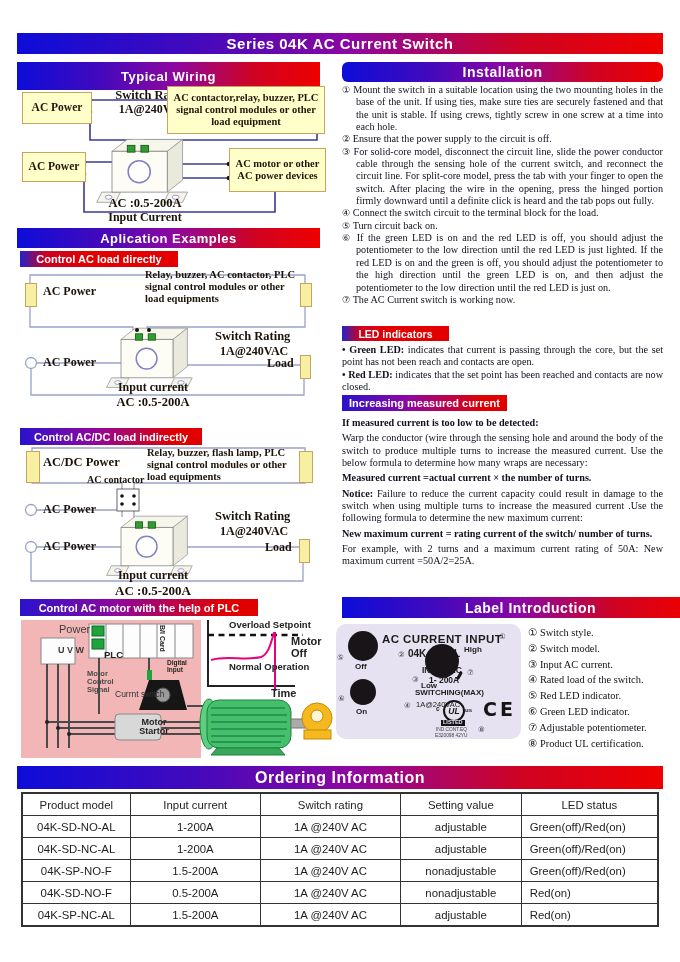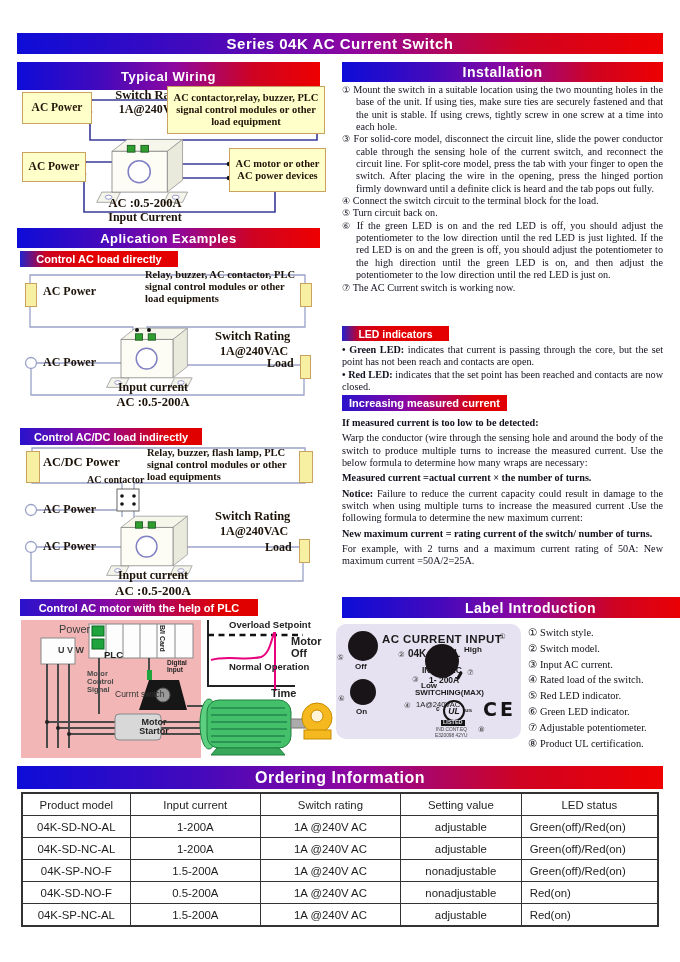--- a/index.html
+++ b/index.html
@@ -44,21 +44,21 @@
   .tick{position:absolute;width:2.5px;height:9px;background:#141414;border-radius:2px;transform:rotate(30deg);}
 </style>
 </head>
 <body>
 
 <div class="page">
 
   <div class="gbar" style="left:17px;top:33px;width:646px;height:21px;font-size:15px;">Series 04K AC Current Switch</div>
 
   <div class="gbar" style="left:17px;top:62px;width:303px;height:28px;font-size:13px;">Typical  Wiring</div>
-  <div class="gbar" style="left:342px;top:62px;width:321px;height:20px;font-size:14px;">Installation</div>
+  <div class="gbar" style="left:342px;top:62px;width:321px;height:20px;font-size:14px;border-radius:6px;">Installation</div>
 
   <div class="abs" style="left:17px;top:84px;width:303px;height:142px;">
     <svg width="303" height="142" viewBox="0 0 303 142">
       <defs>
         <g id="dev">
           <polygon points="20,18 85,18 103,4 38,4" fill="#f6f6ea" stroke="#999"></polygon>
           <polygon points="85,18 103,4 103,52 85,66" fill="#e9e9dc" stroke="#999"></polygon>
           <polygon points="2,78 24,78 30,66 8,66" fill="#f4f4ea" stroke="#999"></polygon>
           <ellipse cx="16" cy="72" rx="4" ry="2.4" fill="#fff" stroke="#8888c8"></ellipse>
           <polygon points="81,78 103,78 109,66 87,66" fill="#f4f4ea" stroke="#999"></polygon>
@@ -245,20 +245,21 @@
     <div class="sl" style="left:84px;top:72px;font-size:8.5px;font-weight:normal;color:#333;">Currnt switch</div>
     <div class="sl" style="left:104px;top:100px;width:38px;font-size:9px;text-align:center;">Motor Startor</div>
     <div class="sl" style="left:198px;top:2px;font-size:9.5px;">Overload Setpoint</div>
     <div class="sl" style="left:260px;top:18px;width:40px;font-size:11px;">Motor Off</div>
     <div class="sl" style="left:198px;top:44px;font-size:9.5px;">Normal Operation</div>
     <div class="sl" style="left:240px;top:70px;font-size:11px;">Time</div>
   </div>
 
   <div class="body-text" style="left:342px;top:84px;width:321px;">
     <div class="inst-item"><span class="num">①</span> <span>Mount the switch in a suitable location using the two mounting holes in the base of the unit. If using ties, make sure ties are securely fastened and that the unit is stable. If using crews, tightly screw in one screw at a time into each hole.</span></div>
+    <div class="inst-item"><span class="num">②</span> <span>Ensure that the power supply to the circuit is off.</span></div>
     <div class="inst-item"><span class="num">③</span> <span>For solid-core model, disconnect the circuit line, slide the power conductor cable through the sensing hole of the current switch, and reconnect the circuit line. For split-core model, press the tab with your finger to open the switch. After placing the wire in the opening, press the hinged portion firmly downward until a definite click is heard and the tab pops out fully.</span></div>
     <div class="inst-item"><span class="num">④</span> <span>Connect the switch circuit to the terminal block for the load.</span></div>
     <div class="inst-item"><span class="num">⑤</span> <span>Turn circuit back on.</span></div>
     <div class="inst-item"><span class="num">⑥</span> <span>If the green LED is on and the red LED is off, you should adjust the potentiometer to the low direction until the red LED is just lighted. If the red LED is on and the green is off, you should adjust the potentiometer to the high direction until the green LED is on, and then adjust the potentiometer to the low direction until the red LED is just on.</span></div>
     <div class="inst-item"><span class="num">⑦</span> <span>The AC Current switch is working now.</span></div>
   </div>
 
   <div class="badge redish" style="left:342px;top:326px;width:97px;height:15px;font-size:10.5px;">LED indicators</div>
   <div class="body-text" style="left:342px;top:344px;width:321px;">
     <div><b>• Green LED:</b><span> indicates that current is passing through the core, but the set point has not been reach and contacts are open.</span></div>

